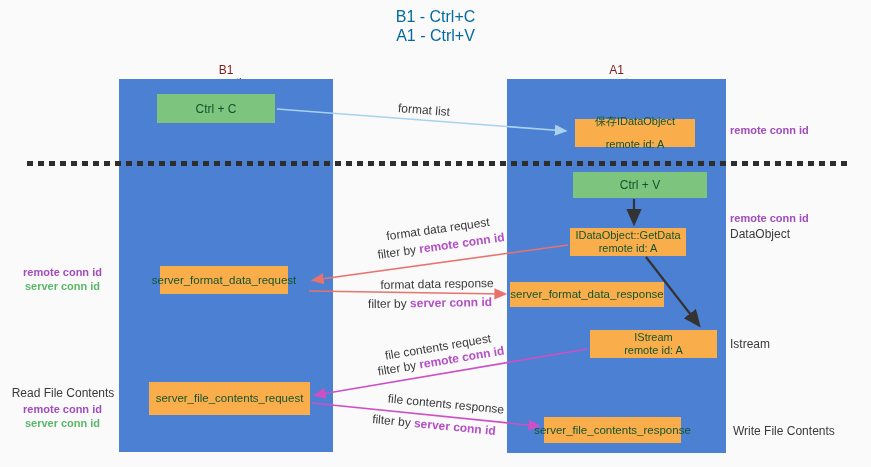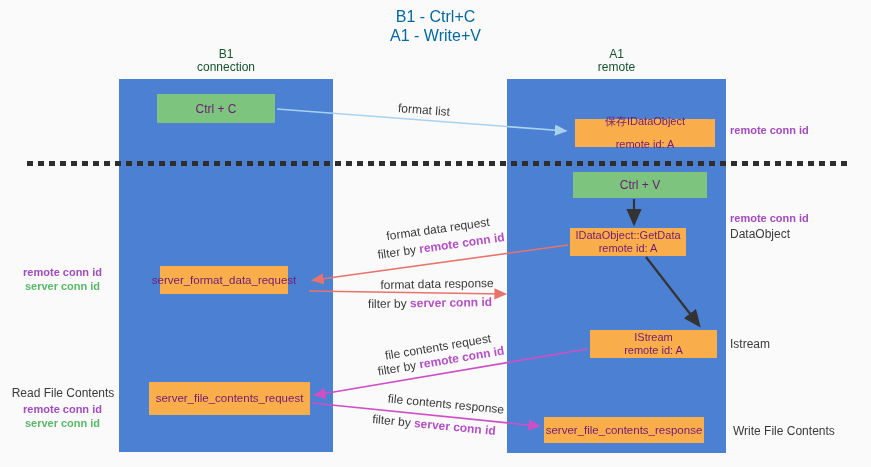--- a/index.html
+++ b/index.html
@@ -5,50 +5,50 @@
   * { margin:0; padding:0; box-sizing:border-box; }
   html,body { background:#fafafa; }
   body { font-family:"Liberation Sans", sans-serif; }
   .canvas { position:relative; width:871px; height:467px; background:#fafafa; overflow:hidden; }
 
   
   .title { position:absolute; top:7px; left:0; width:100%; text-align:center;
            font-size:16px; line-height:19px; color:#0369a1; }
 
   
-  .lane-header { position:absolute; text-align:center; font-size:12px; line-height:13px; color:#14532d; }
+  .lane-header { position:absolute; text-align:center; font-size:12px; line-height:13px; color:#7f1d1d;margin-top:16px; }
   .lh-left  { left:119px; top:48px; width:214px; }
   .lh-right { left:507px; top:48px; width:219px; }
 
   
   .lane { position:absolute; background:#4b80d3; }
   .lane-left  { left:119px; top:79px; width:214px; height:373px; }
   .lane-right { left:507px; top:79px; width:219px; height:374px; }
 
   
   .dashed { position:absolute; left:27px; top:161px; width:822px; height:5px;
             background:repeating-linear-gradient(90deg,#2e2e2e 0 6px,transparent 6px 11px); }
 
   
   svg.arrows { position:absolute; left:0; top:0; width:871px; height:467px; }
 
   
   .node { position:absolute; display:flex; flex-direction:column; align-items:center;
-          justify-content:center; color:#701a75; text-align:center; }
+          justify-content:center; color:#14532d; text-align:center; }
   .green  { background:#7dc47e; font-size:12px; }
   .orange { background:#f9ae4b; font-size:11px; line-height:13px; }
   .b-ctrl-c   { left:157px; top:94px;  width:118px; height:29px; }
-  .b-save     { left:575px; top:119px; width:140px; height:28px;gap:10px; }
+  .b-save     { left:575px; top:119px; width:120px; height:28px;gap:10px; }
   .b-ctrl-v   { left:573px; top:172px; width:134px; height:26px; }
   .b-getdata  { left:570px; top:228px; width:116px; height:28px; }
   .b-freq     { left:151px; top:266px; width:128px; height:28px; font-size:11.5px;margin-left:9px; }
   .b-fresp    { left:510px; top:282px; width:154px; height:25px; font-size:11.5px; }
   .b-istream  { left:590px; top:330px; width:127px; height:28px; }
   .b-fcreq    { left:149px; top:382px; width:161px; height:33px; font-size:11.5px; }
-  .b-fcresp   { left:544px; top:417px; width:160px; height:26px; font-size:11.5px;align-items:center; }
+  .b-fcresp   { left:544px; top:417px; width:137px; height:26px; font-size:11.5px;align-items:center; }
 
   
   .elabel { position:absolute; white-space:nowrap; font-size:12px; color:#3a3a3a;
             transform:translate(-50%,-50%) rotate(var(--rot,0deg)); }
   .l-formatlist   { left:424px; top:110px; --rot:4.5deg; }
   .l-fdr          { left:438px; top:229px; --rot:-8deg; }
   .l-fdr-filter   { left:441px; top:246px; --rot:-8deg; }
   .l-fdresp       { left:437px; top:284px; --rot:-1deg; }
   .l-fdresp-filter{ left:430px; top:303px; --rot:-1deg; }
   .l-fcr          { left:438px; top:347px; --rot:-9.5deg; }
@@ -71,21 +71,21 @@
   .a-read        { left:8px; top:386px; width:110px; text-align:center; }
   .a-left-bottom { left:10px; top:402px; width:105px; text-align:center; }
 </style>
 </head>
 <body>
 
 <div class="canvas">
 
   <div class="title">
     <div>B1 - Ctrl+C</div>
-    <div>A1 - Write+V</div>
+    <div>A1 - Ctrl+V</div>
   </div>
 
   <div class="lane-header lh-left">
     <div>B1</div>
     <div>connection</div>
   </div>
   <div class="lane-header lh-right">
     <div>A1</div>
     <div>remote</div>
   </div>
@@ -129,20 +129,23 @@
   <div class="node green b-ctrl-v">
     <span>Ctrl + V</span>
   </div>
   <div class="node orange b-getdata">
     <span>IDataObject::GetData</span>
     <span>remote id: A</span>
   </div>
   <div class="node orange b-freq">
     <span>server_format_data_request</span>
   </div>
+  <div class="node orange b-fresp">
+    <span>server_format_data_response</span>
+  </div>
   <div class="node orange b-istream">
     <span>IStream</span>
     <span>remote id: A</span>
   </div>
   <div class="node orange b-fcreq">
     <span>server_file_contents_request</span>
   </div>
   <div class="node orange b-fcresp">
     <span>server_file_contents_response</span>
   </div>

